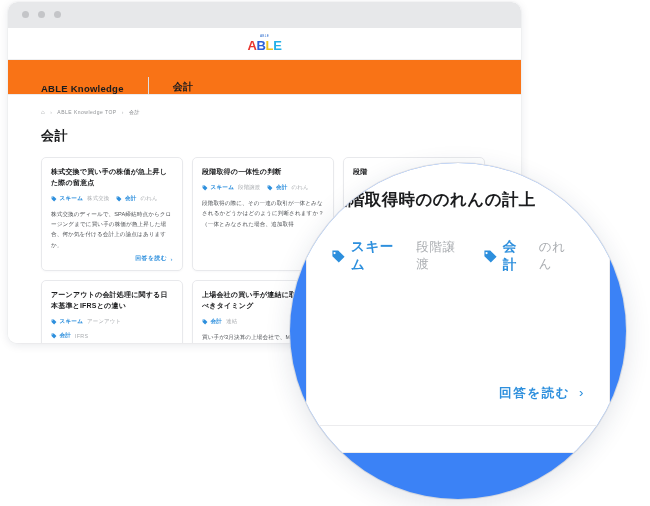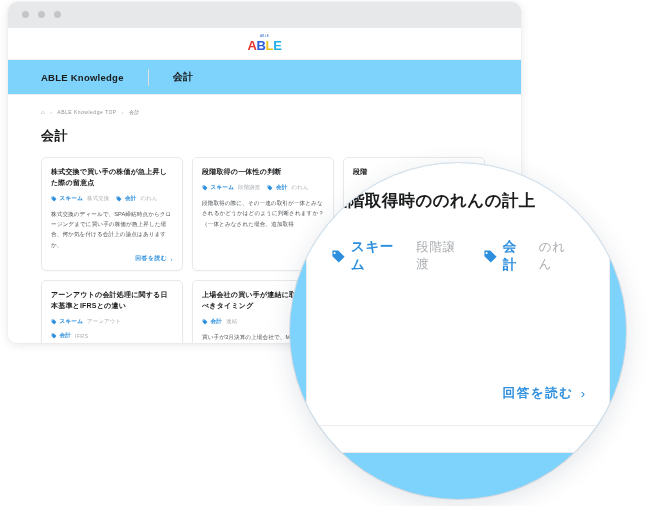--- a/index.html
+++ b/index.html
@@ -88,23 +88,23 @@
   }
   .logo-word span { display: inline-block; }
   .lg-a { color: #e8362f; }
   .lg-b { color: #2b5fd9; }
   .lg-l { color: #f0c320; }
   .lg-e { color: #22b0e8; }
 
   
   .navbar {
     height: 34px;
-    background: #7dd3fc;
-    display: flex;
-    align-items: center;
+    background: #f97316;
+    display: flex;
+    align-items: flex-end;
     padding-left: 33px;
     border-bottom: 1px solid #ececee;
   }
   .nav-brand {
     font-size: 9.5px;
     font-weight: 700;
     color: #1b1c1e;
     letter-spacing: 0.25px;
   }
   .nav-sep {
@@ -228,23 +228,24 @@
   .card-link .chev { font-size: 6px; font-weight: 400; }
 
   
   .magnifier {
     position: absolute;
     left: 290px;
     top: 163px;
     width: 336px;
     height: 336px;
     border-radius: 50%;
-    background: #7dd3fc;
+    background: #3b82f6;
     overflow: hidden;
     box-shadow: 0 6px 26px rgba(30,45,80,0.13), 0 0 0 1px rgba(225,228,234,0.9);
+    font-family: Liberation Mono, monospace;
   }
   .mag-card {
     position: absolute;
     left: 16px;
     top: -10px;
     width: 304px;
     min-height: 300px;
     background: #ffffff;
     border-left: 1px solid #ececee;
     border-right: 1px solid #ececee;

